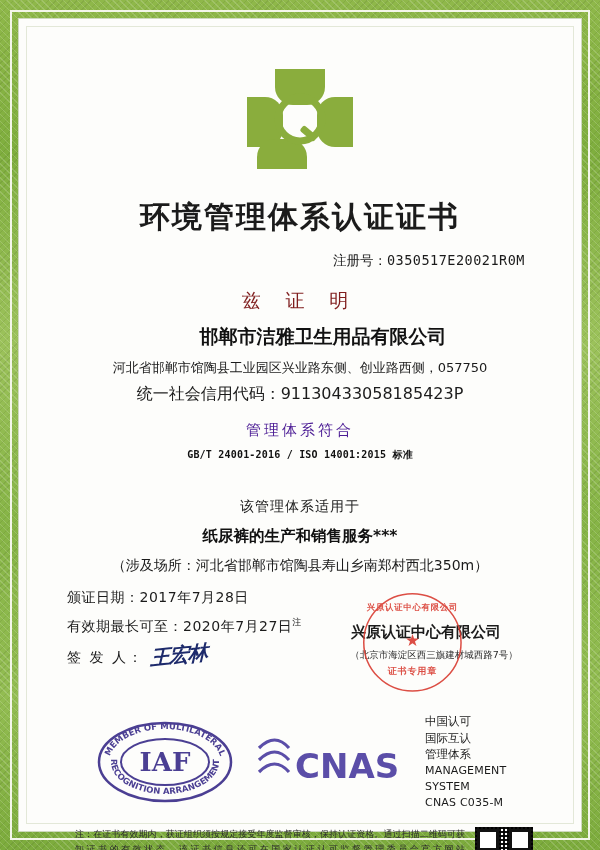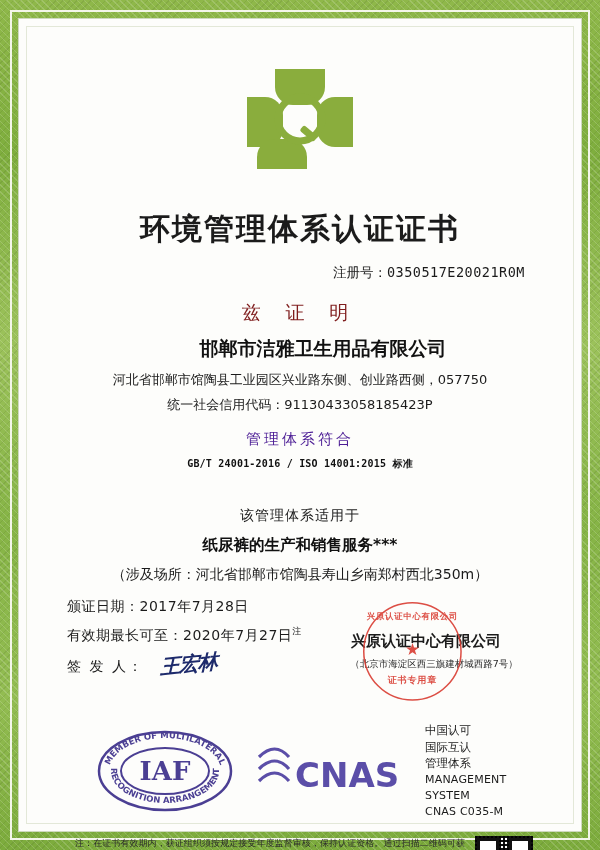--- a/index.html
+++ b/index.html
@@ -72,21 +72,21 @@
     margin-bottom: 10px;
   }
 
   
   .title {
     font-family: "DejaVu Sans", sans-serif;
     font-size: 30px;
     font-weight: bold;
     letter-spacing: 2px;
     color: #1b1b1b;
-    margin-top: 24px;
+    margin-top: 12px;
     margin-bottom: 14px;
     text-align: center;
   }
 
   .reg-row {
     width: 100%;
     text-align: right;
     padding-right: 22px;
     box-sizing: border-box;
     font-size: 13.5px;
@@ -116,21 +116,21 @@
     margin-left: 46px;
   }
   .addr {
     font-size: 13px;
     color: #1b1b1b;
     margin-bottom: 7px;
     font-family: "DejaVu Sans", sans-serif;
     text-align: center;
   }
   .credit {
-    font-size: 13px;
+    font-size: 16px;
     color: #1b1b1b;
     margin-bottom: 16px;
     font-family: "DejaVu Sans", sans-serif;
     text-align: center;
   }
   .conform {
     font-size: 15px;
     letter-spacing: 3px;
     color: #4c1d95;
     margin-bottom: 8px;
@@ -187,21 +187,21 @@
     margin-bottom: 9px;
     letter-spacing: 0.5px;
   }
   .dates .sup {
     font-size: 9px;
     vertical-align: super;
   }
   .sign-line {
     display: flex;
     align-items: flex-end;
-    gap: 16px;
+    gap: 6px;
     margin-top: 6px;
   }
   .sign-label {
     font-size: 14px;
     letter-spacing: 2px;
   }
   .signature {
     font-family: "DejaVu Serif", serif;
     font-style: italic;
     font-weight: bold;

